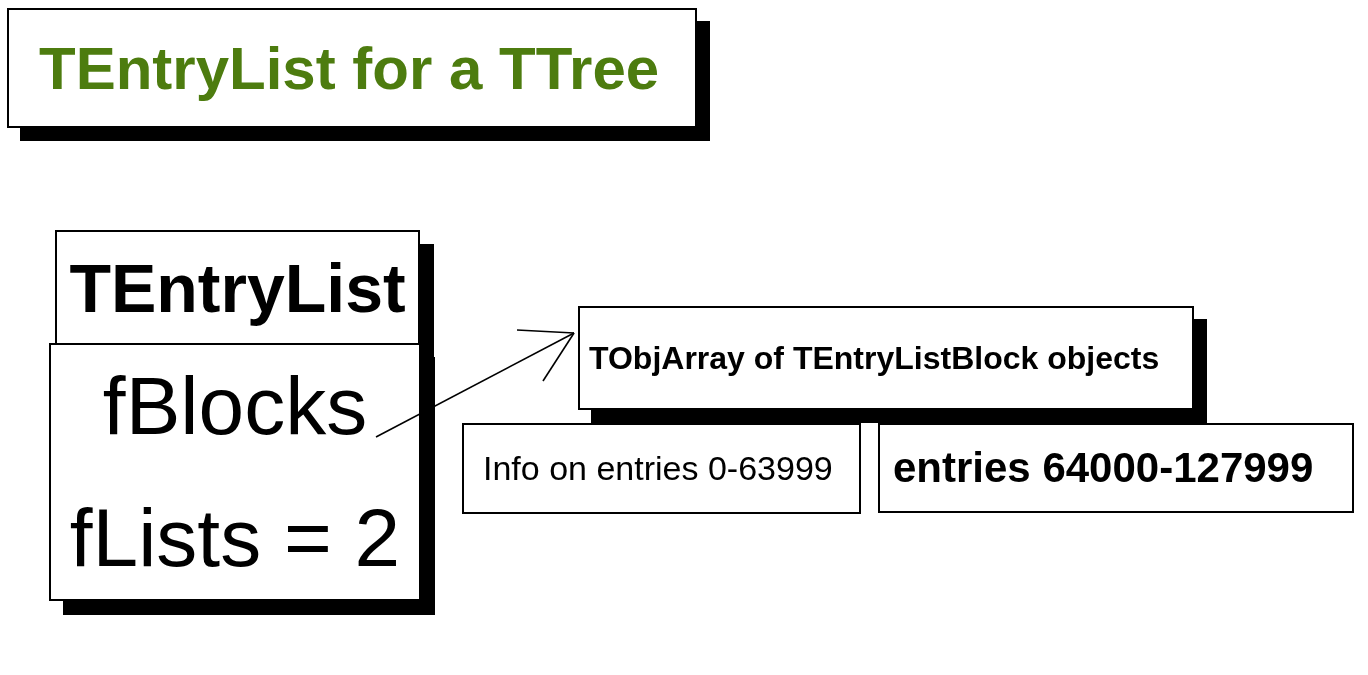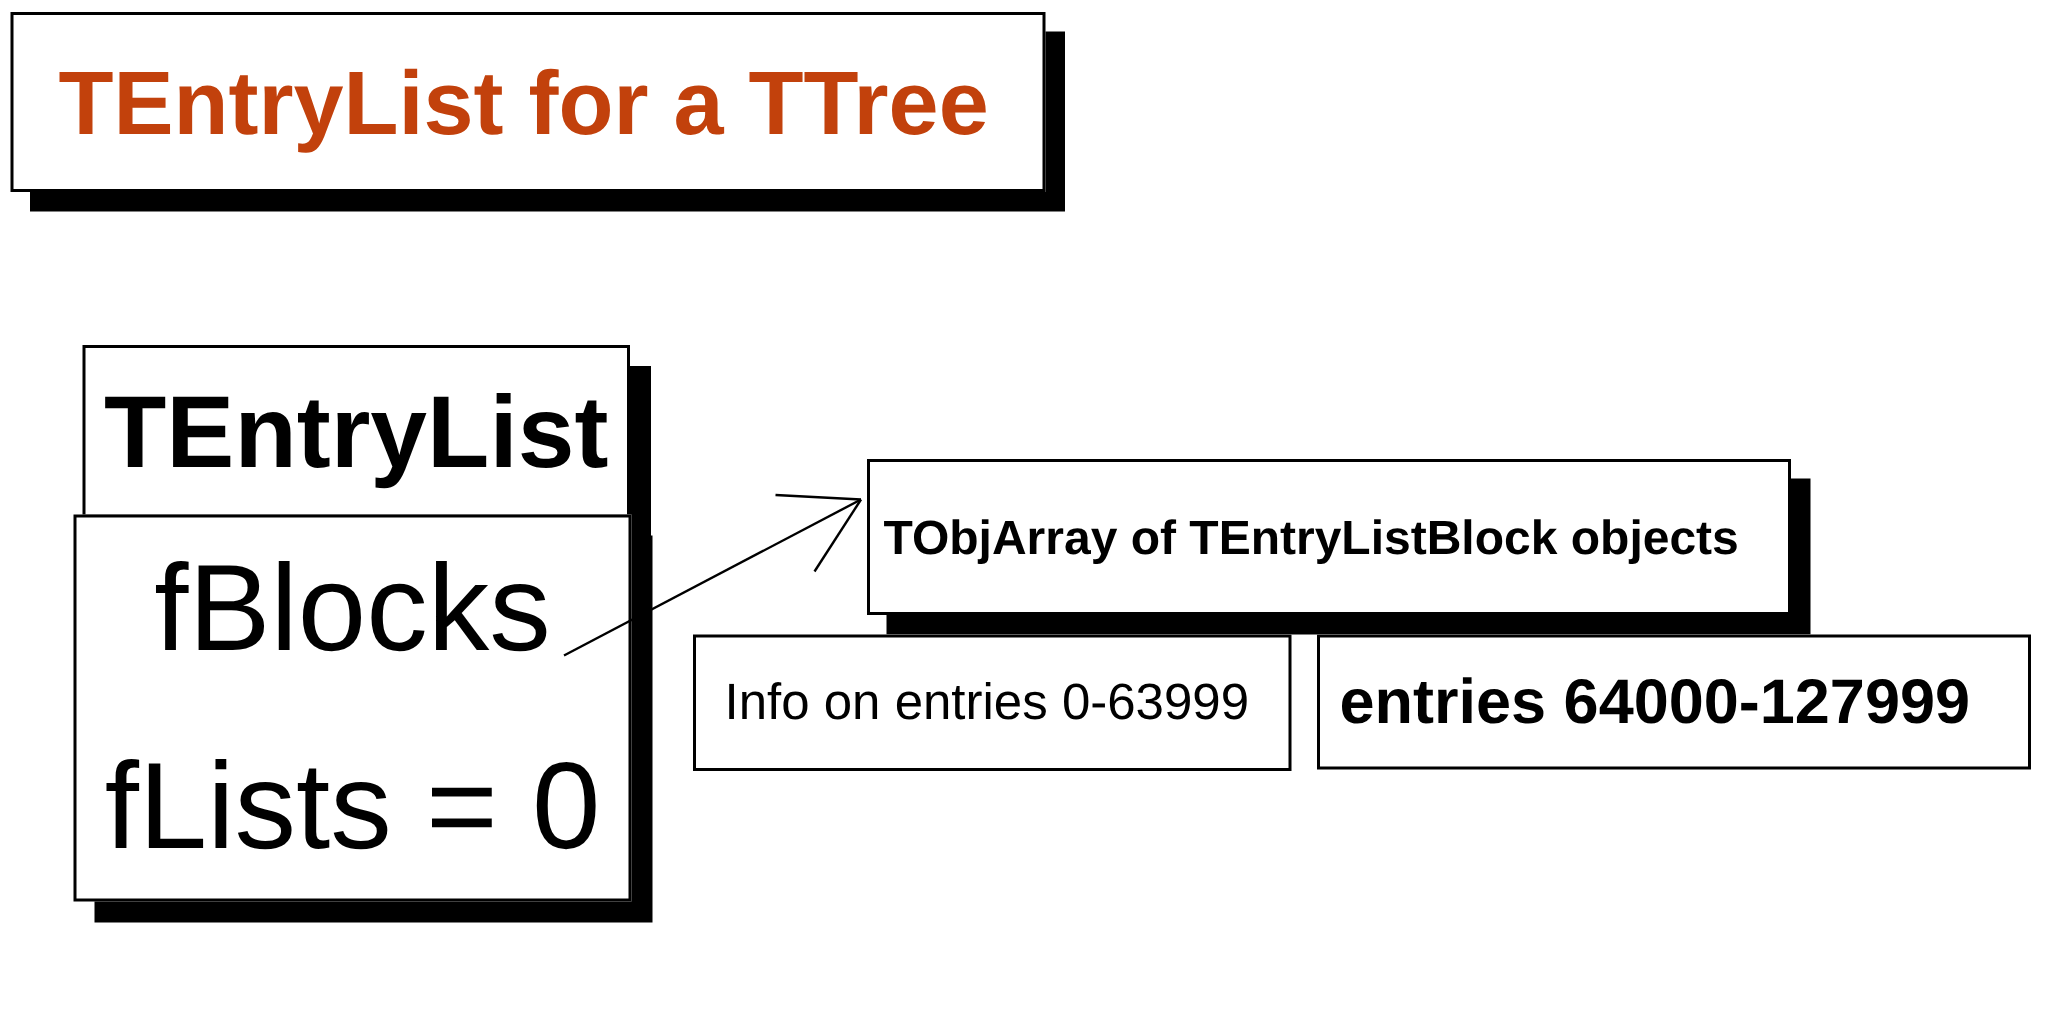--- a/index.html
+++ b/index.html
@@ -113,30 +113,30 @@
     z-index: 10;
     pointer-events: none;
   }
 </style>
 </head>
 <body>
 
 <div class="canvas">
 
   <div class="box shadow13 title-box">
-    <span class="title-text" style="color: #c2410c;">TEntryList for a TTree</span>
+    <span class="title-text" style="color: #4d7c0f;">TEntryList for a TTree</span>
   </div>
 
   <div class="box shadow14 class-header-box">
     <span class="class-header-text">TEntryList</span>
   </div>
 
   <div class="box shadow14 class-body-box">
     <span class="class-field-text">fBlocks</span>
-    <span class="class-field-text">fLists = 0</span>
+    <span class="class-field-text">fLists = 2</span>
   </div>
 
   <div class="box shadow13 objarray-box">
     <span class="objarray-text">TObjArray of TEntryListBlock objects</span>
   </div>
 
   <div class="box info-box">
     <span class="info-text">Info on entries 0-63999</span>
   </div>
 

